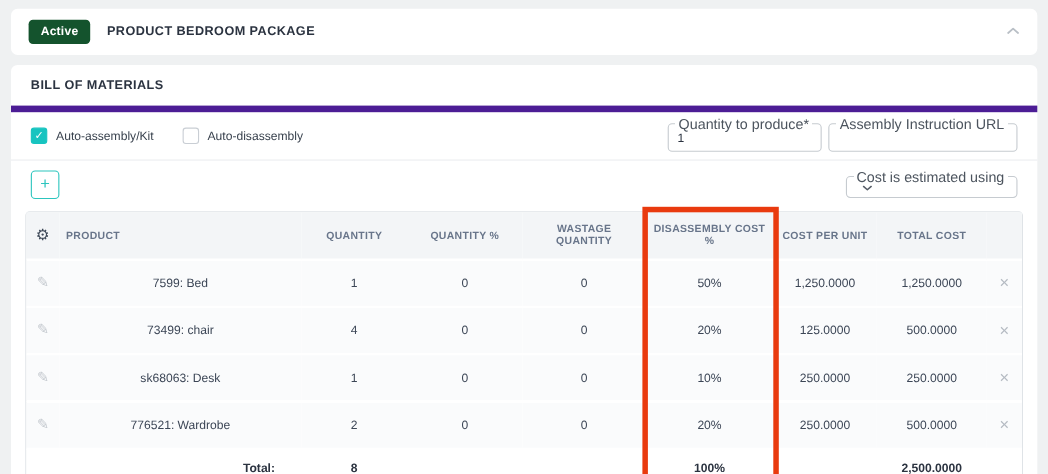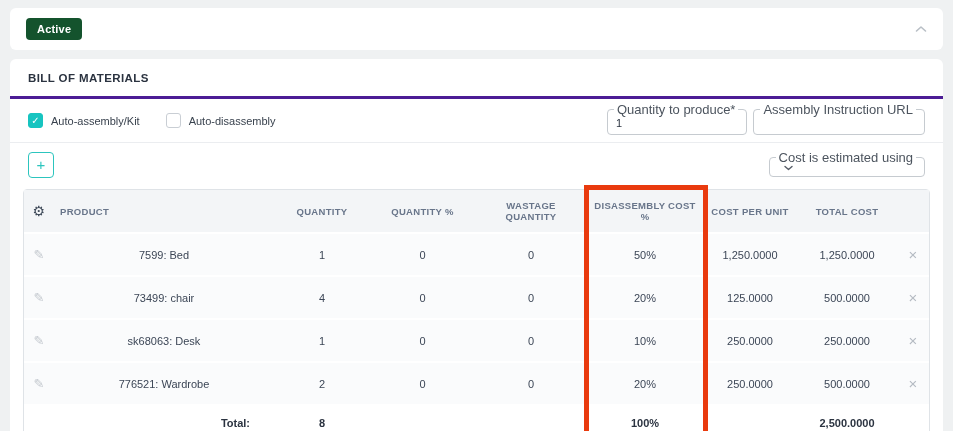--- a/index.html
+++ b/index.html
@@ -43,21 +43,21 @@
     margin-left: auto;
     color: #b9bfc6;
     cursor: pointer;
     display: flex;
     align-items: center;
   }
   
   .main-card { margin-top: 9px; padding-bottom: 2px; }
   .section-title-row {
     padding: 13px 18px 12px;
-    border-bottom: 3px solid #4c1d95;
+    border-bottom: 6px solid #4c1d95;
   }
   .section-title {
     font-weight: bold;
     font-size: 11.5px;
     letter-spacing: .4px;
     color: #2b3340;
   }
   .controls-row {
     display: flex;
     align-items: center;
@@ -189,20 +189,21 @@
     border: 5px solid #e93a0e;
     pointer-events: none;
     z-index: 5;
   }
 </style>
 </head>
 <body>
 
 <div class="card status-card">
   <span class="badge">Active</span>
+  <span class="status-title">PRODUCT BEDROOM PACKAGE</span>
   <span class="collapse-btn">
     <span>
       <svg width="12" height="8" viewBox="0 0 12 8">
           <polyline points="1.5,6 6,2 10.5,6" fill="none" stroke="currentColor" stroke-width="1.6" stroke-linecap="round" stroke-linejoin="round"></polyline>
         </svg>
     </span>
   </span>
 </div>
 
 <div class="card main-card">

